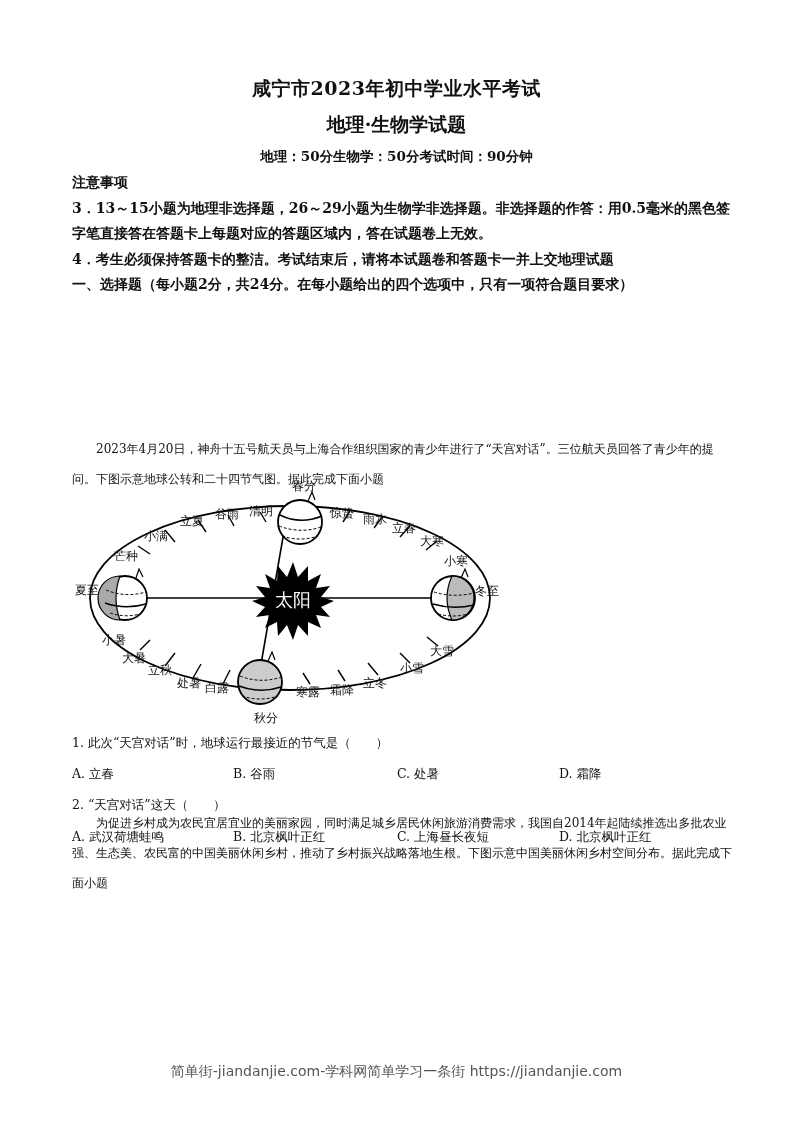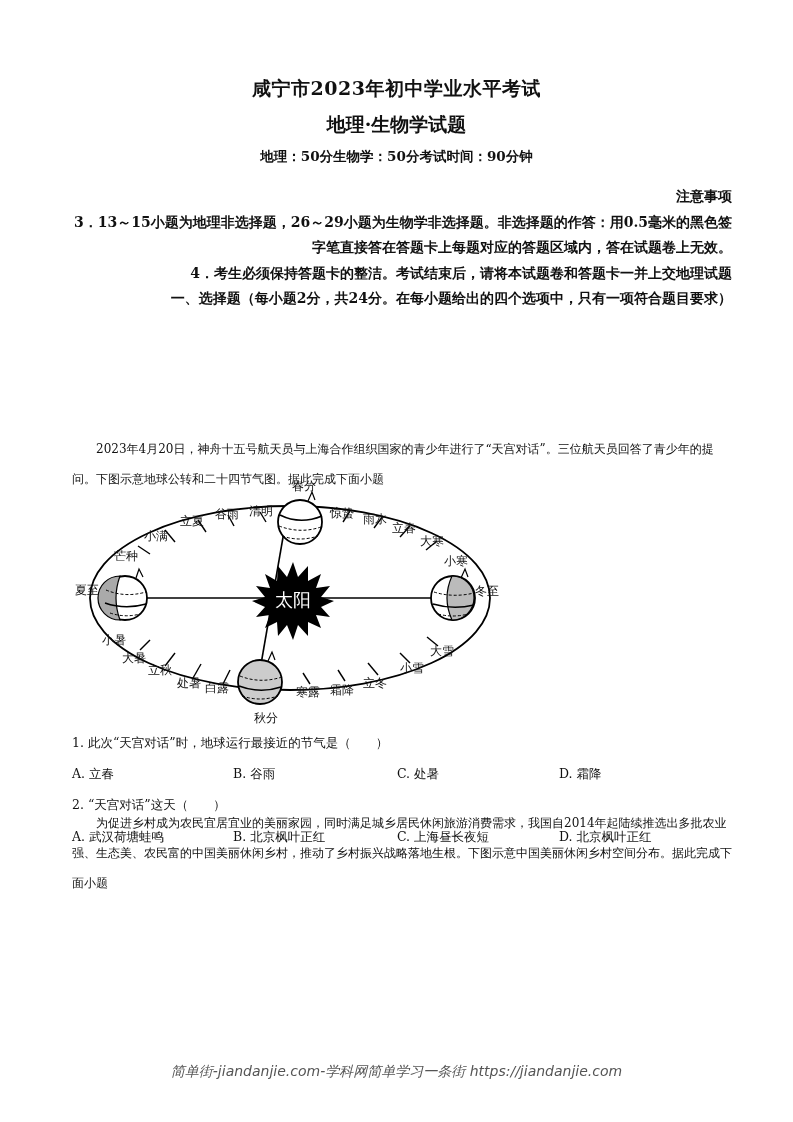--- a/index.html
+++ b/index.html
@@ -5,36 +5,36 @@
   html, body { margin: 0; padding: 0; background: #ffffff; }
   body { width: 793px; height: 1122px; position: relative; overflow: hidden; color: #111; }
   .serif { font-family: "DejaVu Serif", "Liberation Serif", serif; }
   .sans { font-family: "DejaVu Sans", "Liberation Sans", sans-serif; }
   .abs { position: absolute; }
   .title { left: 0; width: 793px; text-align: center; font-weight: bold; }
   #t1 { top: 76px; font-size: 19px; letter-spacing: 0.5px; }
   #t2 { top: 112px; font-size: 19px; }
   #t3 { top: 148px; font-size: 13.5px; }
   .notice { left: 72px; width: 660px; font-size: 14px; font-weight: bold; line-height: 25.5px; }
-  #notice-block { top: 184px; text-align: right; }
+  #notice-block { top: 170px; }
   #notice-block p { margin: 0; }
   .body-para { left: 72px; width: 660px; font-size: 12px; line-height: 30px; }
   .body-para p { margin: 0; text-indent: 2em; }
   #para1 { top: 418px; margin-top: 16px; }
   #para2 { top: 808px; }
   .q { left: 72px; width: 660px; font-size: 12.5px; }
   .opt-row { left: 72px; width: 660px; font-size: 12.5px; }
   .opt { position: absolute; top: 0; }
   .opt:nth-child(1) { left: 0; }
   .opt:nth-child(2) { left: 161px; }
   .opt:nth-child(3) { left: 325px; }
   .opt:nth-child(4) { left: 487px; }
   #diagram { left: 60px; top: 470px; width: 460px; height: 260px; }
   .term { position: absolute; font-size: 12px; font-family: "DejaVu Sans", "Liberation Sans", sans-serif; white-space: nowrap; text-align: right; }
-  #footer { top: 1063px; left: 0; width: 793px; text-align: center; font-size: 14px; color: #555; font-style: italic; }
+  #footer { top: 1063px; left: 0; width: 793px; text-align: center; font-size: 14px; color: #555; }
 </style>
 </head>
 <body>
 
 <div class="abs title serif" id="t1">咸宁市2023年初中学业水平考试</div>
 <div class="abs title serif" id="t2">地理·生物学试题</div>
 <div class="abs title serif" id="t3">地理：50分生物学：50分考试时间：90分钟</div>
 
 <div class="abs notice serif" id="notice-block">
   <p>注意事项</p>

